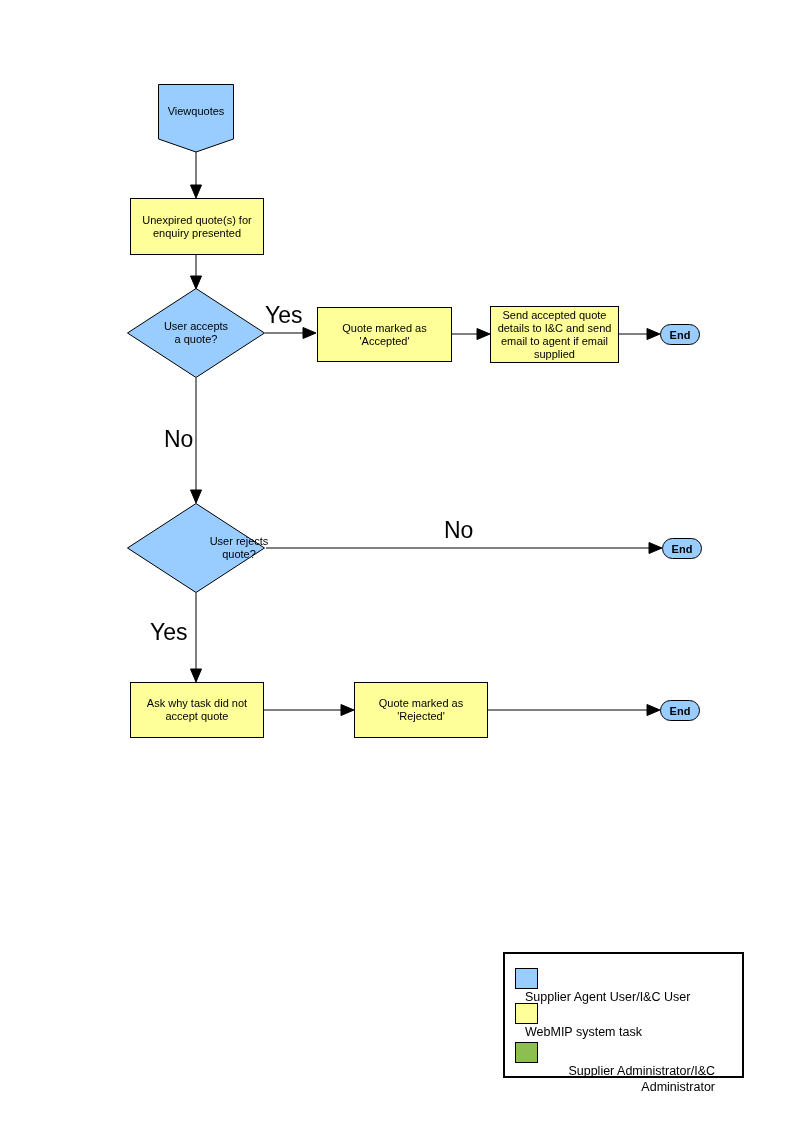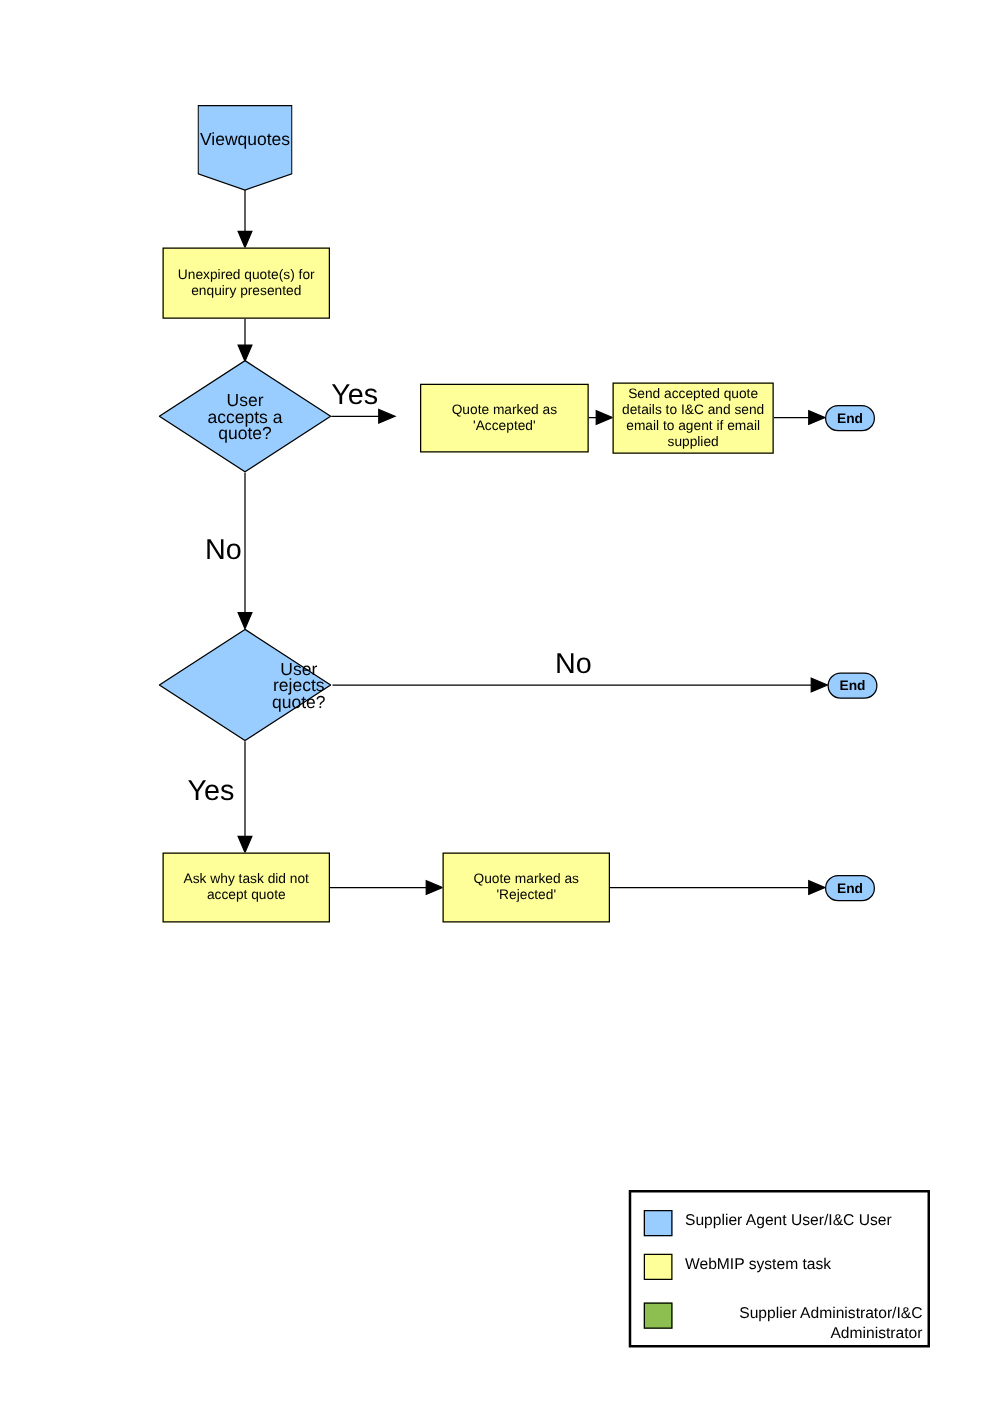--- a/index.html
+++ b/index.html
@@ -7,25 +7,25 @@
         font-family:"Liberation Sans",sans-serif;color:#000;overflow:hidden;}
   .abs{position:absolute;}
   .box{position:absolute;border:1px solid #000;box-sizing:border-box;
        display:flex;align-items:center;justify-content:center;
        text-align:center;font-size:11px;line-height:13px;padding:4px 3px;}
   .terminator{position:absolute;border:1px solid #000;box-sizing:border-box;
        border-radius:10.5px;display:flex;align-items:center;justify-content:center;
        font-size:11px;font-weight:bold;}
   .shape-svg{position:absolute;}
   .shape-label{position:absolute;display:flex;align-items:center;justify-content:center;
-       text-align:center;font-size:14px;line-height:13px;}
+       text-align:center;font-size:11px;line-height:13px;}
   .edge-label{position:absolute;font-size:23px;line-height:23px;}
   #legend{position:absolute;left:503px;top:952px;width:241px;height:126px;
        border:2px solid #000;box-sizing:border-box;background:#fff;}
-  .legend-item{position:absolute;left:10px;display:flex;align-items:flex-start;}
+  .legend-item{position:absolute;left:10px;display:flex;align-items:flex-start;flex-direction:column;}
   .legend-swatch{width:23px;height:21px;border:1px solid #000;box-sizing:border-box;flex:0 0 auto;}
   .legend-label{margin-left:10px;font-size:12.5px;line-height:16px;max-width:190px;}
   svg{display:block;}
 </style>
 </head>
 <body>
 
 <div id="page">
 
   <svg class="abs" style="left:0;top:0;" width="794" height="1123" viewBox="0 0 794 1123">
@@ -68,21 +68,21 @@
   </svg>
   <div class="shape-label" style="left:158px;top:84px;width:76px;height:55px;">Viewquotes</div>
 
   <div class="box" style="left: 130px; top: 198px; width: 134px; height: 57px; background: rgb(255, 255, 153);">Unexpired quote(s) for enquiry presented</div>
 
   <svg class="shape-svg" style="left:127px;top:288px;" width="138" height="90" viewBox="0 0 138 90">
     <polygon points="69,0.5 137.5,45 69,89.5 0.5,45" stroke="#000" stroke-width="1" fill="#99CCFF"></polygon>
   </svg>
   <div class="shape-label" style="left:161px;top:288px;width:70px;height:90px;">User accepts a quote?</div>
 
-  <div class="box" style="left: 317px; top: 307px; width: 135px; height: 55px; background: rgb(255, 255, 153); margin-left: 19px;">Quote  marked as 'Accepted'</div>
+  <div class="box" style="left: 317px; top: 307px; width: 135px; height: 55px; background: rgb(255, 255, 153);">Quote  marked as 'Accepted'</div>
 
   <div class="box" style="left: 490px; top: 306px; width: 129px; height: 57px; background: rgb(255, 255, 153);">Send accepted quote details to I&amp;C and send email to agent if email supplied</div>
 
   <div class="terminator" style="left: 660px; top: 324px; width: 40px; height: 21px; background: rgb(153, 204, 255);">End</div>
 
   <svg class="shape-svg" style="left:127px;top:503px;" width="138" height="90" viewBox="0 0 138 90">
     <polygon points="69,0.5 137.5,45 69,89.5 0.5,45" stroke="#000" stroke-width="1" fill="#99CCFF"></polygon>
   </svg>
   <div class="shape-label" style="left:158px;top:503px;width:66px;height:90px;margin-left:48px;">User rejects quote?</div>
 

